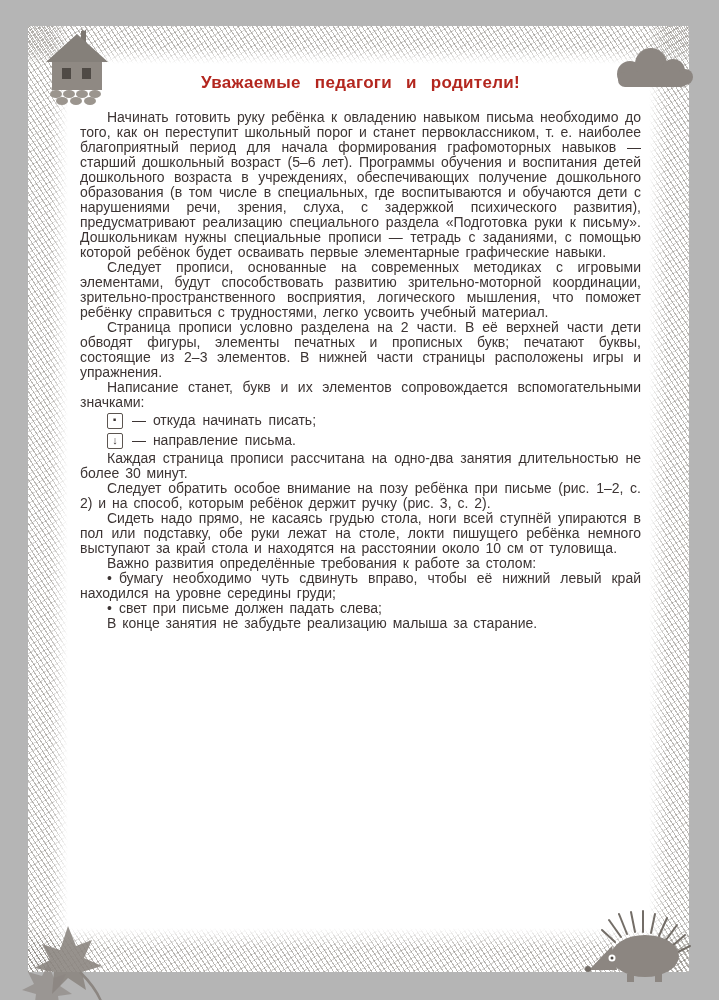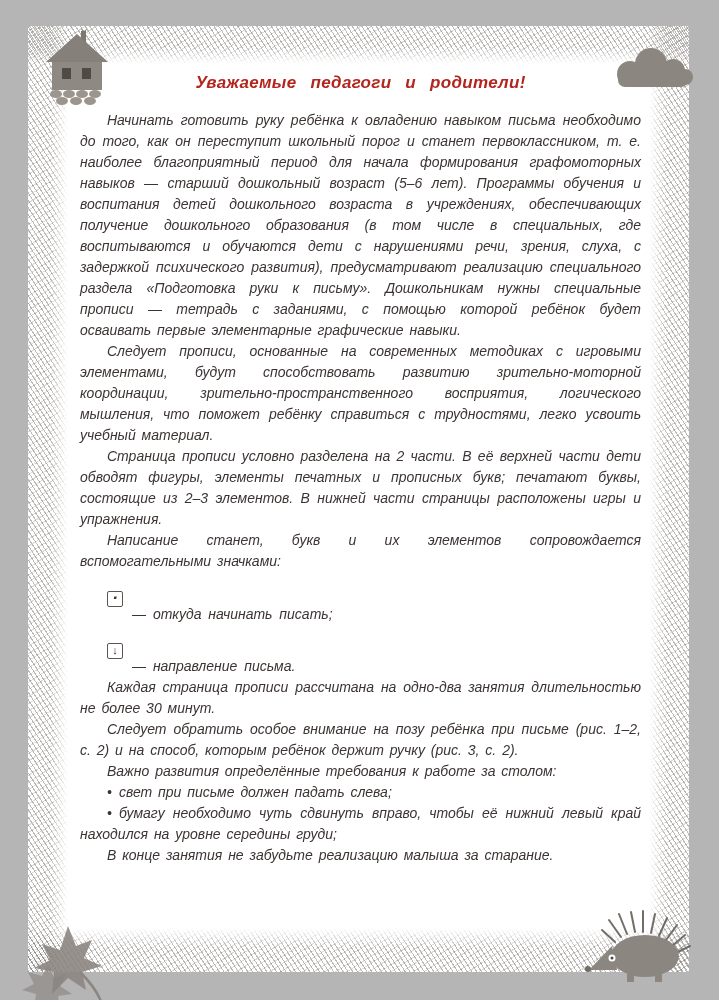--- a/index.html
+++ b/index.html
@@ -39,34 +39,33 @@
   .deco svg{display:block;}
   .deco-house{left:16px;top:0px;}
   .deco-cloud{left:578px;top:20px;}
   .deco-hedgehog{right:-6px;bottom:-14px;}
   .deco-leaves{left:-8px;bottom:-40px;}
 
   .content{
     position:absolute;
     left:52px;right:48px;top:47px;
     color:#3c3433;
-    font-style:italic;
   }
   .title{
     margin:0 0 17px 0;
     text-align:center;
     font-size:17px;
     font-weight:bold;
     letter-spacing:.3px;
     word-spacing:9px;
   }
   .para{
     margin:0;
     font-size:14px;
-    line-height:21px;
+    line-height:15px;
     text-align:justify;
     text-indent:27px;
     word-spacing:2px;
   }
   .legend-line{
     margin:1px 0;
     padding-left:27px;
     font-size:14px;
     line-height:19px;
     display:flex;
@@ -78,21 +77,21 @@
     border:1.4px solid #5c5550;
     border-radius:2px;
     display:inline-flex;
     align-items:center;
     justify-content:center;
     margin-right:9px;
     color:#3c3433;
   }
   .symbol-glyph-dot{font-size:17px;font-weight:bold;line-height:1;margin-top:-2px;}
   .symbol-glyph-arrow{font-size:11px;line-height:1;}
-  .legend-text{word-spacing:3px;margin-top:32px;}
+  .legend-text{word-spacing:3px;}
   .bullet-glyph{margin-right:7px;}
 </style>
 </head>
 <body>
 
 <div class="page">
 
   <div class="hatch hatch-a hatch-top"></div>
   <div class="hatch hatch-a hatch-bottom"></div>
   <div class="hatch hatch-a hatch-left"></div>
@@ -182,20 +181,21 @@
     </div>
     <div class="legend-line">
       <span class="symbol-box">
           <span class="symbol-glyph-arrow">↓</span>
         </span>
       <span class="legend-text">— направление письма.</span>
     </div>
 
     <p class="para">Каждая страница прописи рассчитана на одно-два занятия длительностью не более 30 минут.</p>
     <p class="para">Следует обратить особое внимание на позу ребёнка при письме (рис. 1–2, с. 2) и на способ, которым ребёнок держит ручку (рис. 3, с. 2).</p>
+    <p class="para">Сидеть надо прямо, не касаясь грудью стола, ноги всей ступнёй упираются в пол или подставку, обе руки лежат на столе, локти пишущего ребёнка немного выступают за край стола и находятся на расстоянии около 10 см от туловища.</p>
     <p class="para">Важно развития определённые требования к работе за столом:</p>
 
+    <p class="para"><span class="bullet-glyph">•</span><span>бумагу необходимо чуть сдвинуть вправо, чтобы её нижний левый край находился на уровне середины груди;</span></p>
     <p class="para"><span class="bullet-glyph">•</span><span>свет при письме должен падать слева;</span></p>
-    <p class="para"><span class="bullet-glyph">•</span><span>бумагу необходимо чуть сдвинуть вправо, чтобы её нижний левый край находился на уровне середины груди;</span></p>
 
     <p class="para">В конце занятия не забудьте реализацию малыша за старание.</p>
   </div>
 </div>
 
 </body></html>

